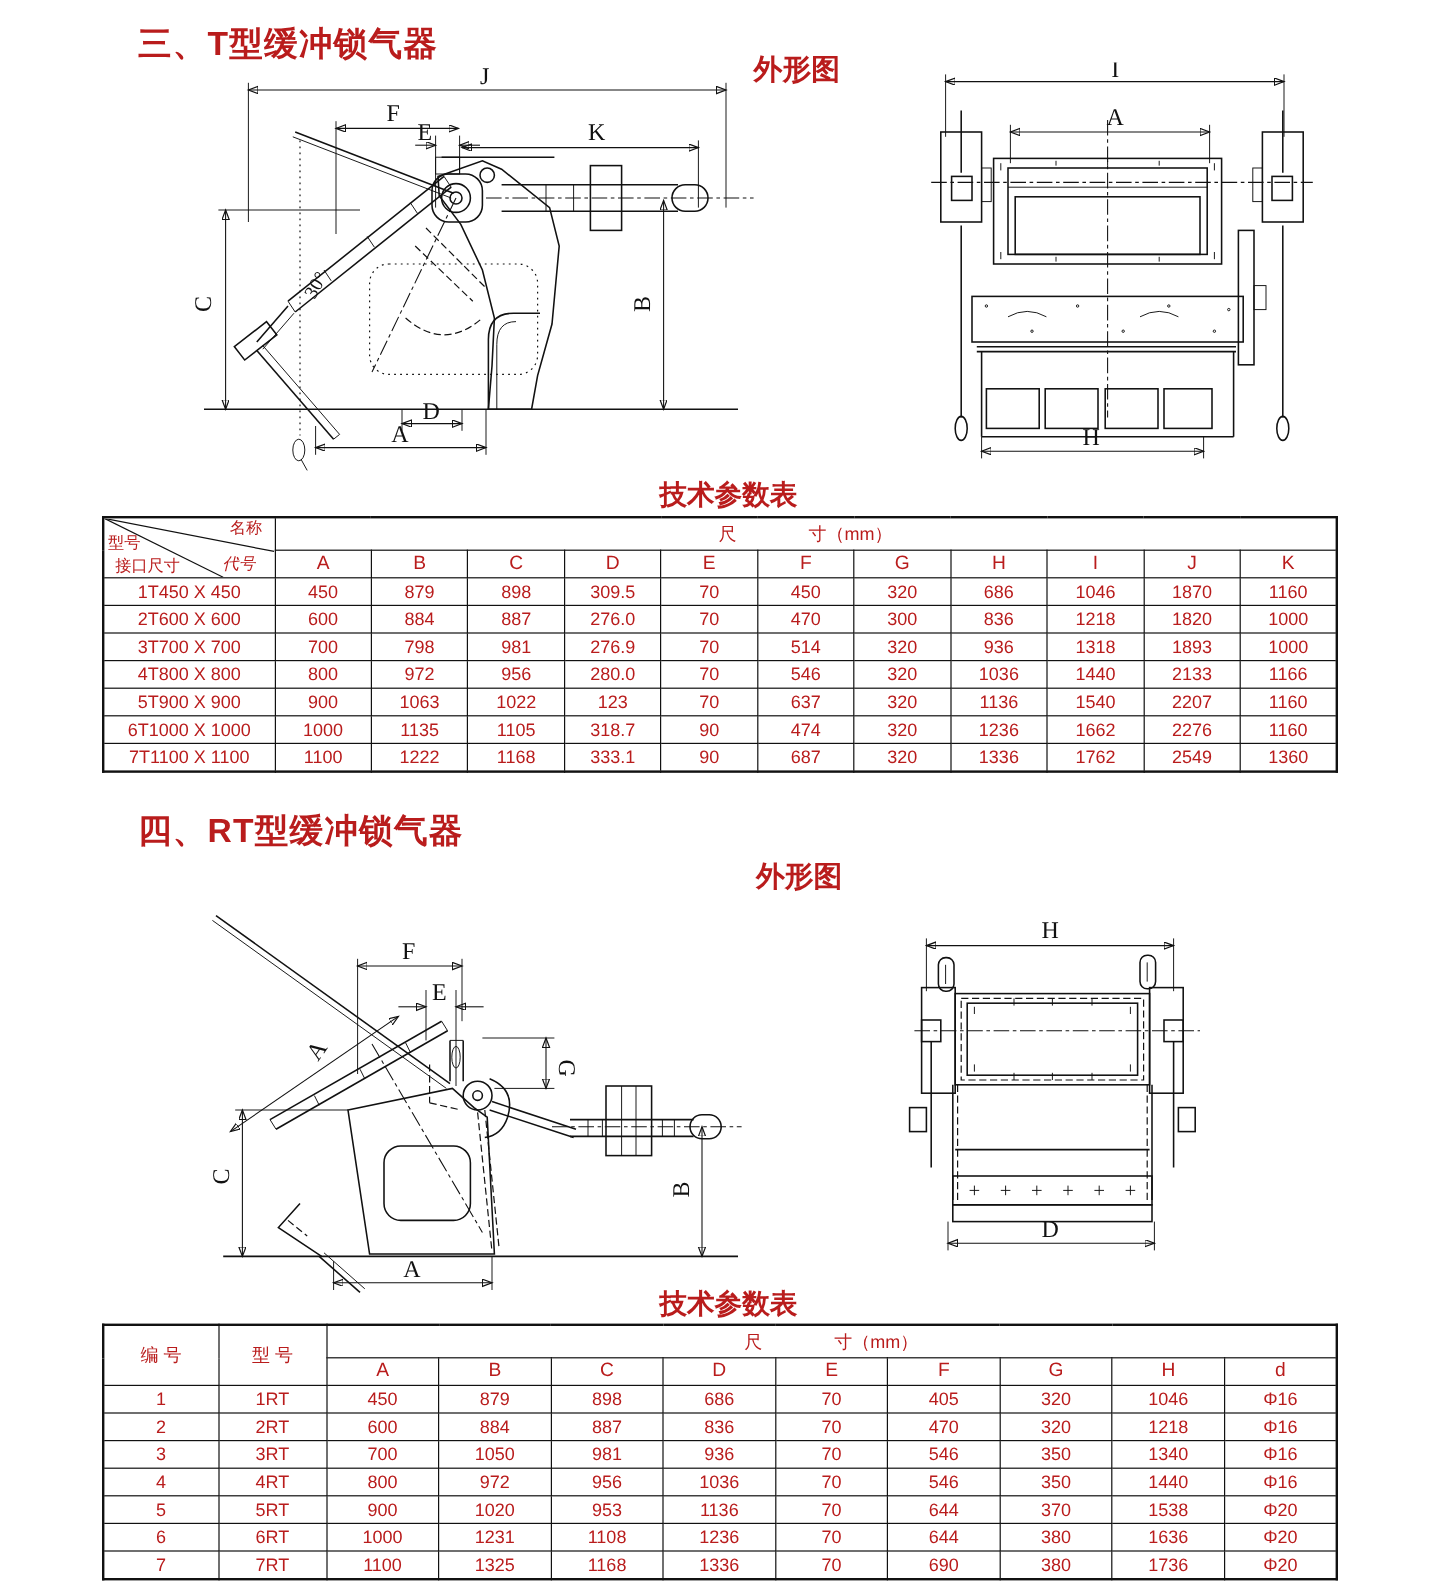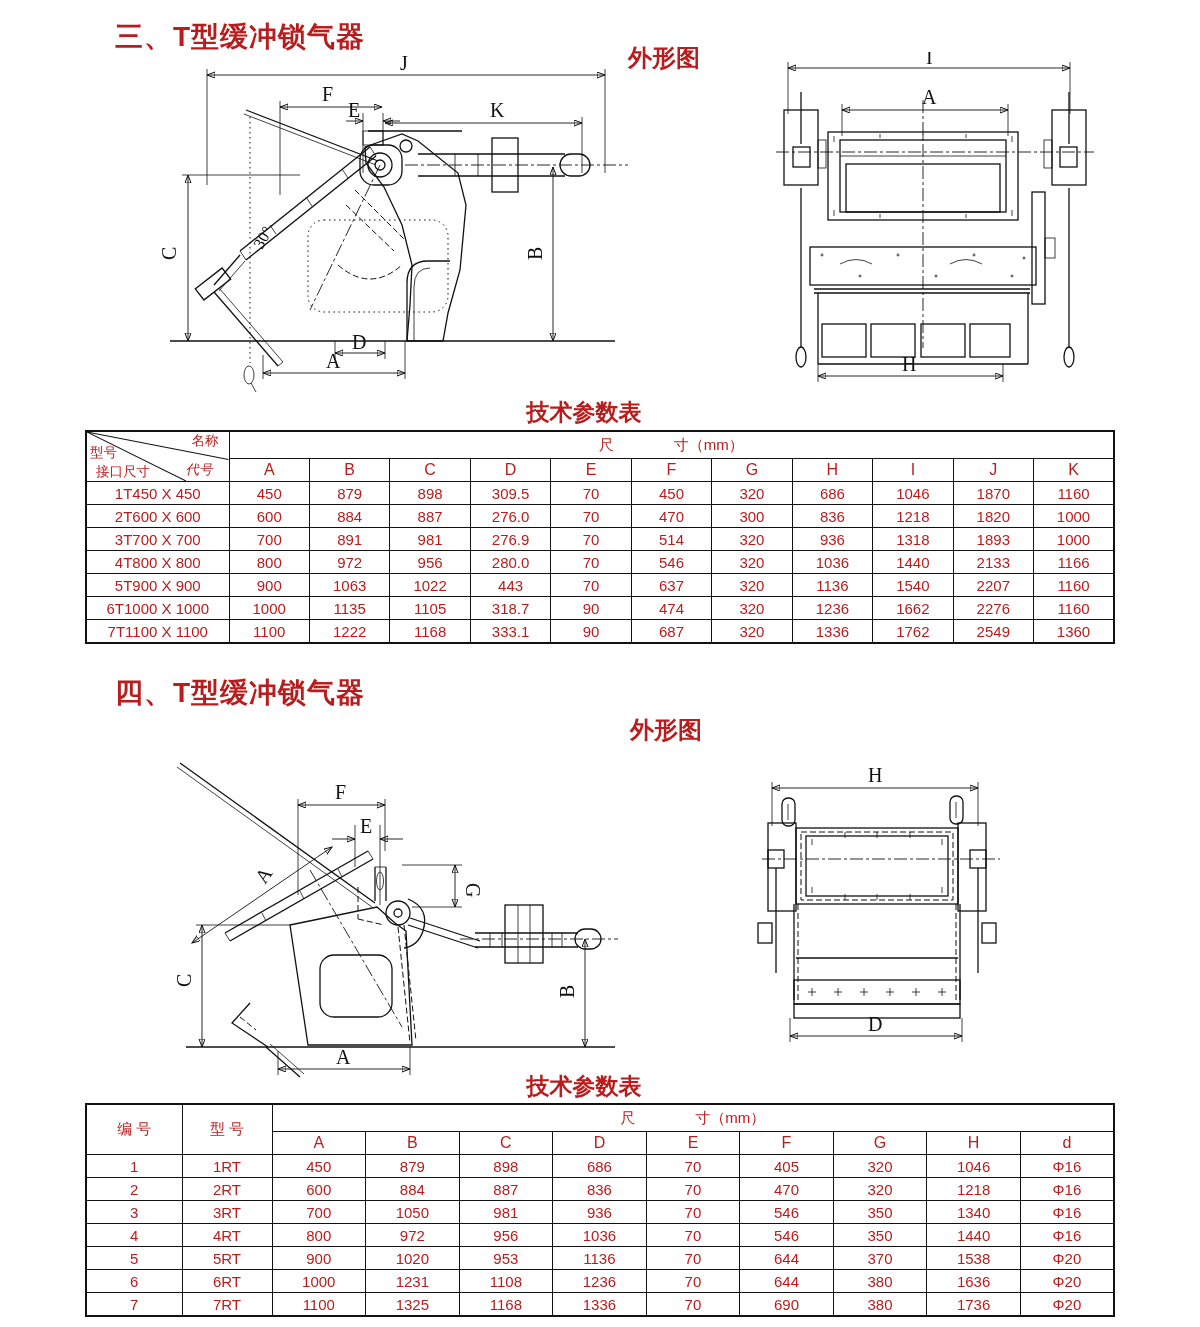--- a/index.html
+++ b/index.html
@@ -1,19 +1,19 @@
 <!DOCTYPE html>
 <html><head>
 <meta charset="utf-8">
 <style>
   html,body{margin:0;padding:0;background:#e8e8e8;}
   .page{position:relative;width:1200px;height:1327px;background:#fff;font-family:"Liberation Sans",sans-serif;color:#b91c1c;overflow:hidden;}
   .h-sec{position:absolute;font-size:28px;font-weight:700;letter-spacing:1px;white-space:nowrap;}
   .h-outline{position:absolute;font-size:24px;font-weight:700;white-space:nowrap;}
-  .h-tabletitle{position:absolute;left:69px;width:1030px;text-align:center;font-size:23px;font-weight:700;}
+  .h-tabletitle{position:absolute;left:92px;width:1030px;text-align:center;font-size:23px;font-weight:700;}
   .drw{position:absolute;}
   .drw line,.drw path,.drw rect,.drw circle,.drw ellipse,.drw polygon,.drw polyline{stroke:#111;fill:none;}
   .part{stroke-width:1.3px;}
   .thin{stroke-width:0.8px;}
   .dim-line{stroke-width:0.9px;}
   .dash{stroke-dasharray:6,3;stroke-width:1px;}
   .dot{stroke-dasharray:1.5,3.5;stroke-width:1px;}
   .ddot{stroke-dasharray:13,3,3,3;stroke-width:0.9px;}
   .dim{font-family:"Liberation Serif",serif;font-size:20px;fill:#111;stroke:none;}
   .dim-s{font-family:"Liberation Serif",serif;font-size:16px;fill:#111;stroke:none;}
@@ -282,21 +282,21 @@
           <td>470</td>
           <td>300</td>
           <td>836</td>
           <td>1218</td>
           <td>1820</td>
           <td>1000</td>
         </tr>
         <tr>
           <td>3T700 X 700</td>
           <td>700</td>
-          <td>891</td>
+          <td>798</td>
           <td>981</td>
           <td>276.9</td>
           <td>70</td>
           <td>514</td>
           <td>320</td>
           <td>936</td>
           <td>1318</td>
           <td>1893</td>
           <td>1000</td>
         </tr>
@@ -312,21 +312,21 @@
           <td>1036</td>
           <td>1440</td>
           <td>2133</td>
           <td>1166</td>
         </tr>
         <tr>
           <td>5T900 X 900</td>
           <td>900</td>
           <td>1063</td>
           <td>1022</td>
-          <td>443</td>
+          <td>123</td>
           <td>70</td>
           <td>637</td>
           <td>320</td>
           <td>1136</td>
           <td>1540</td>
           <td>2207</td>
           <td>1160</td>
         </tr>
         <tr>
           <td>6T1000 X 1000</td>
@@ -352,21 +352,21 @@
           <td>687</td>
           <td>320</td>
           <td>1336</td>
           <td>1762</td>
           <td>2549</td>
           <td>1360</td>
         </tr>
       </tbody>
   </table>
 
-  <div class="h-sec" style="left:115px;top:674px;">四、T型缓冲锁气器</div>
+  <div class="h-sec" style="left:115px;top:674px;">四、RT型缓冲锁气器</div>
   <div class="h-outline" style="left:630px;top:714px;">外形图</div>
 
   <svg class="drw" style="left:170px;top:755px;" width="450" height="325" viewBox="0 0 450 325">
     <defs>
       <marker id="arr3" markerWidth="10" markerHeight="8" refX="8" refY="3" orient="auto-start-reverse" markerUnits="userSpaceOnUse">
           <path d="M0,0 L8,3 L0,6 Z" fill="#111" stroke="none"></path>
         </marker>
     </defs>
 
     <line class="dim-line" x1="128" y1="50" x2="215" y2="50" marker-start="url(#arr3)" marker-end="url(#arr3)"></line>

